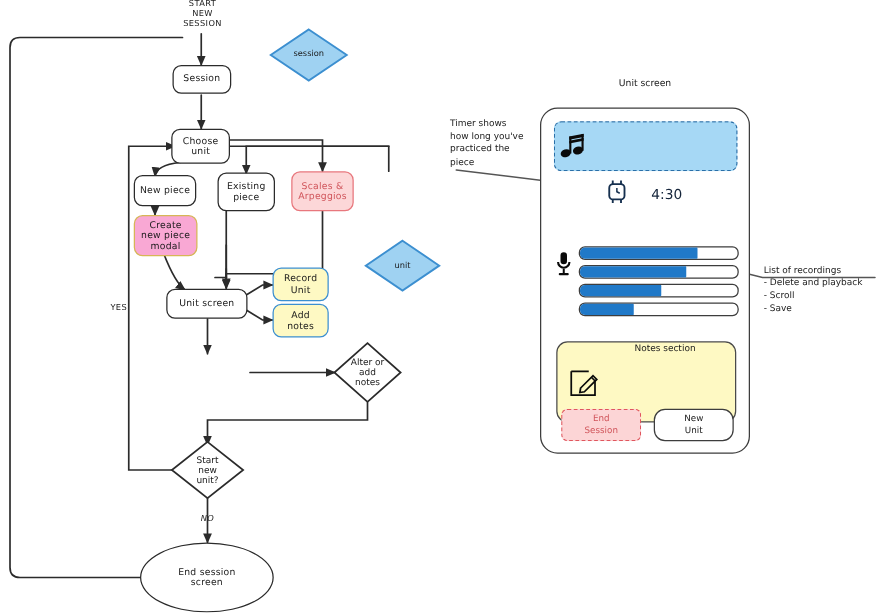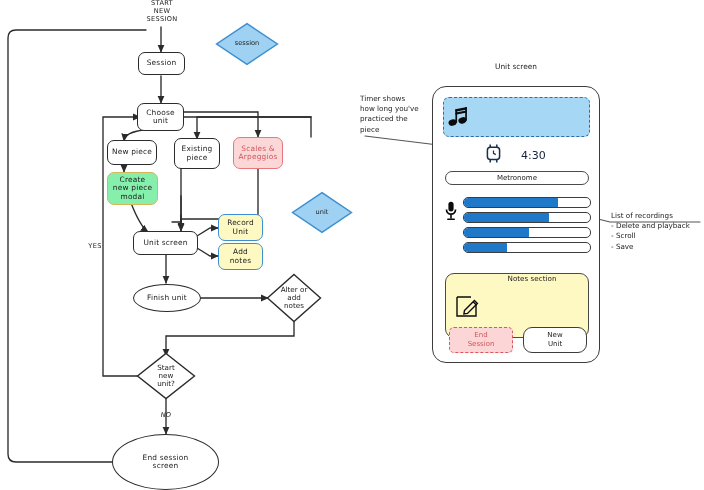--- a/index.html
+++ b/index.html
@@ -41,21 +41,21 @@
     letter-spacing: 0.2px;
   }
   .box {
     border: 1.4px solid #2b2b2b;
     border-radius: 7px;
     background: #ffffff;
     font-size: 7.4px;
   }
   .box-yellow {
     border: 1.4px solid #d6b656;
-    background: #86efac;
+    background: #f9a8d4;
     border-radius: 7px;
     font-size: 7.4px;
   }
   .box-red {
     border: 1.4px solid #e8777d;
     background: #fcd7d8;
     border-radius: 7px;
     font-size: 7.4px;
     color: #d0555b;
   }
@@ -366,21 +366,20 @@
 modal</div>
 
   <div class="node box" style="left:133px;top:231px;width:65px;height:24px;">Unit screen</div>
 
   <div class="node box-blue" style="left:218px;top:214px;width:45px;height:27px;">Record
 Unit</div>
 
   <div class="node box-blue" style="left:218px;top:243px;width:45px;height:27px;">Add
 notes</div>
 
-  <div class="node ellipse" style="left:133px;top:284px;width:68px;height:28px;">Finish unit</div>
 
   <div class="node ellipse" style="left:112px;top:434px;width:107px;height:56px;">End session
 screen</div>
 
   <div class="diamond-wrap" style="left:266px;top:273px;width:56px;height:50px;">
     <svg width="56" height="50" viewBox="0 0 56 50">
       <path d="M28,1.5 L54.5,25 L28,48.5 L1.5,25 Z" fill="#ffffff" stroke="#2b2b2b" stroke-width="1.4"></path>
     </svg>
     <div class="diamond-label">Alter or
 add
@@ -450,21 +449,20 @@
           <g fill="none" stroke="#16304f" stroke-width="1.5">
             <rect x="2.4" y="4.3" width="12.2" height="12.2" rx="3"></rect>
             <path d="M5.2,4.3 L5.2,1.4 M11.8,4.3 L11.8,1.4 M5.2,16.5 L5.2,19.4 M11.8,16.5 L11.8,19.4"></path>
             <path d="M8.5,7.4 L8.5,10.4 L10.8,11.6" stroke-width="1.2"></path>
           </g>
         </svg>
       </span>
       <span class="timer-value">4:30</span>
     </div>
 
-    <div id="metronome">Metronome</div>
 
     <div id="recordings">
       <div class="mic">
         <svg width="14" height="20" viewBox="0 0 14 20" aria-hidden="true">
           <g fill="#0b0b0b">
             <rect x="4.4" y="0.8" width="5.2" height="9.6" rx="2.6"></rect>
             <path d="M1.6,8.6 a5.4,5.4 0 0 0 10.8,0 h-1.7 a3.7,3.7 0 0 1 -7.4,0 Z"></path>
             <rect x="6.2" y="14" width="1.6" height="3.6"></rect>
             <rect x="3.0" y="17.4" width="8" height="1.7" rx="0.8"></rect>
           </g>

